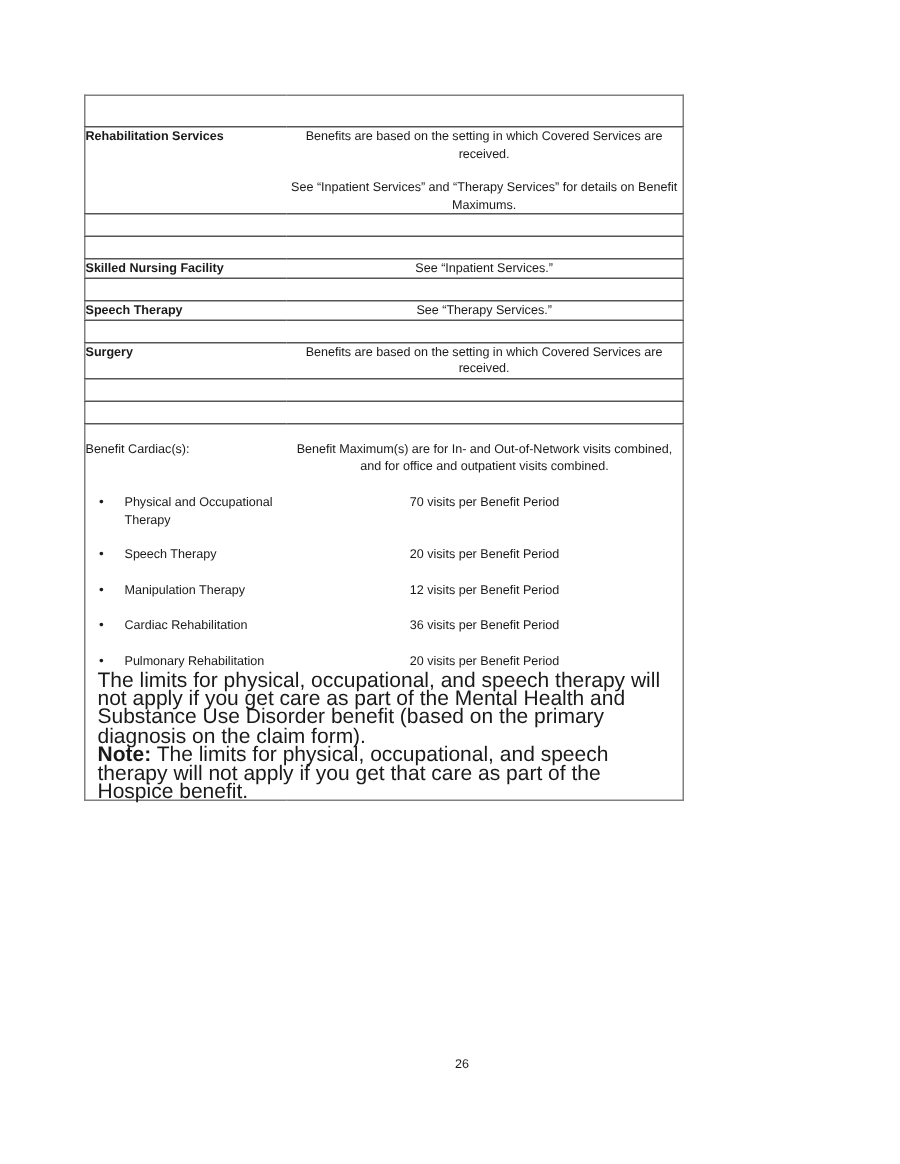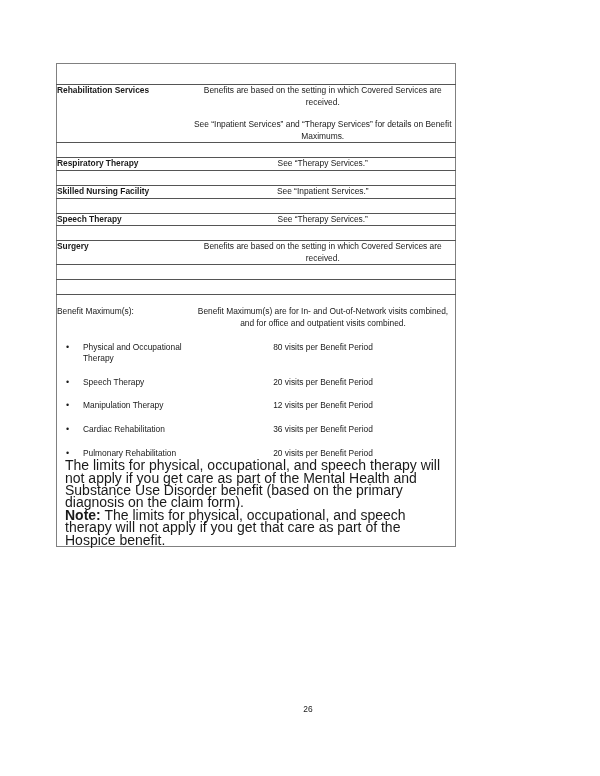--- a/index.html
+++ b/index.html
@@ -176,26 +176,20 @@
         <td class="cell-value">
           <p>Benefits are based on the setting in which Covered Services are received.</p>
           <p>See “Inpatient Services” and “Therapy Services” for details on Benefit Maximums.</p>
         </td>
       </tr>
 
       <tr class="spacer-row">
         <td colspan="2"></td>
       </tr>
 
-      <tr class="section-row">
-        <td class="cell-label">Respiratory Therapy</td>
-        <td class="cell-value">
-          <p>See “Therapy Services.”</p>
-        </td>
-      </tr>
 
       <tr class="spacer-row">
         <td colspan="2"></td>
       </tr>
 
       <tr class="section-row">
         <td class="cell-label">Skilled Nursing Facility</td>
         <td class="cell-value">
           <p>See “Inpatient Services.”</p>
         </td>
@@ -233,32 +227,32 @@
       </tr>
 
       <tr class="section-row no-bottom">
         <td colspan="2" class="therapy-block">
 
           <table class="therapy-grid">
             <tbody>
 
 
               <tr class="tg-row-max">
-                <td class="tg-left">Benefit Maximum(s):</td>
+                <td class="tg-left">Benefit Cardiac(s):</td>
                 <td class="tg-right">Benefit Maximum(s) are for In- and Out-of-Network visits combined, and for office and outpatient visits combined.</td>
               </tr>
 
               <tr class="tg-row-bullet">
                 <td class="tg-left">
                   <div class="bullet-line">
                     <span class="bullet-dot">•</span>
                     <span>Physical and Occupational Therapy</span>
                   </div>
                 </td>
-                <td class="tg-right">80 visits per Benefit Period</td>
+                <td class="tg-right">70 visits per Benefit Period</td>
               </tr>
 
               <tr class="tg-row-bullet">
                 <td class="tg-left">
                   <div class="bullet-line">
                     <span class="bullet-dot">•</span>
                     <span>Speech Therapy</span>
                   </div>
                 </td>
                 <td class="tg-right">20 visits per Benefit Period</td>

